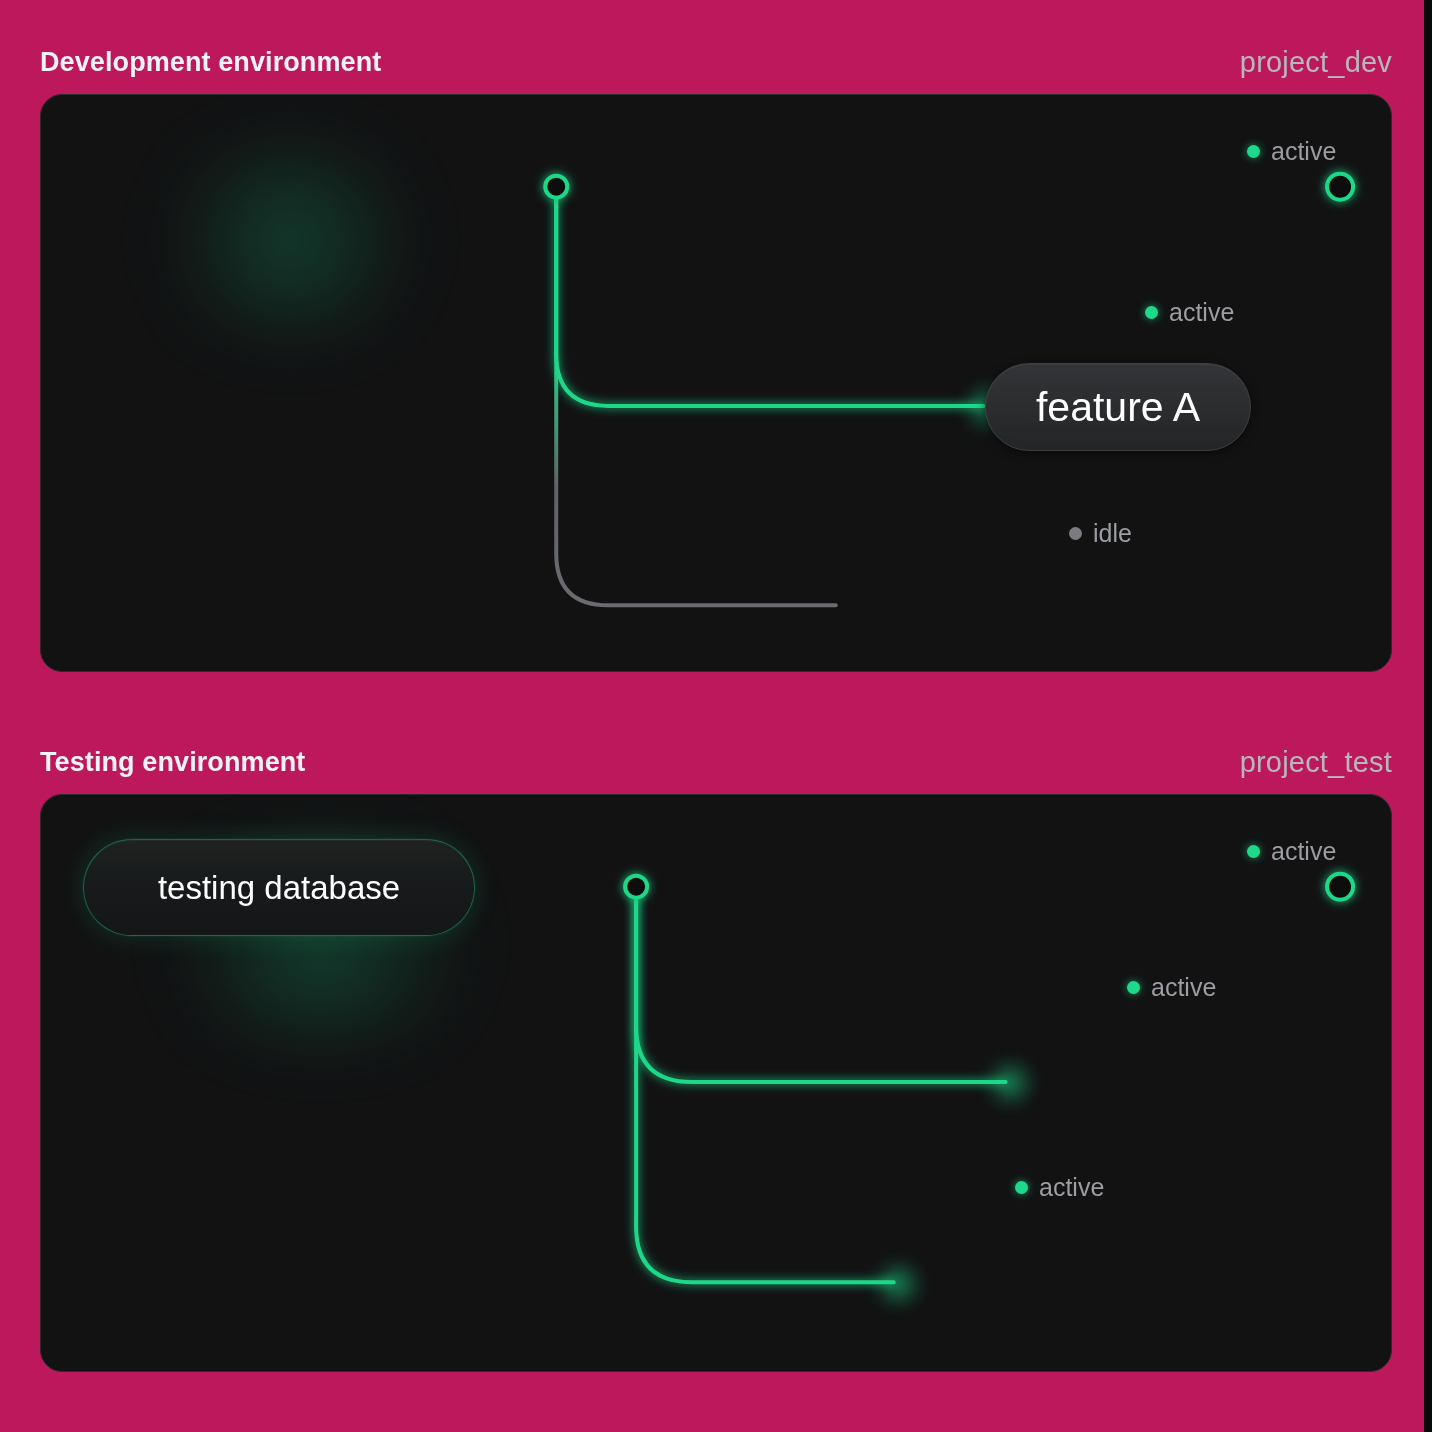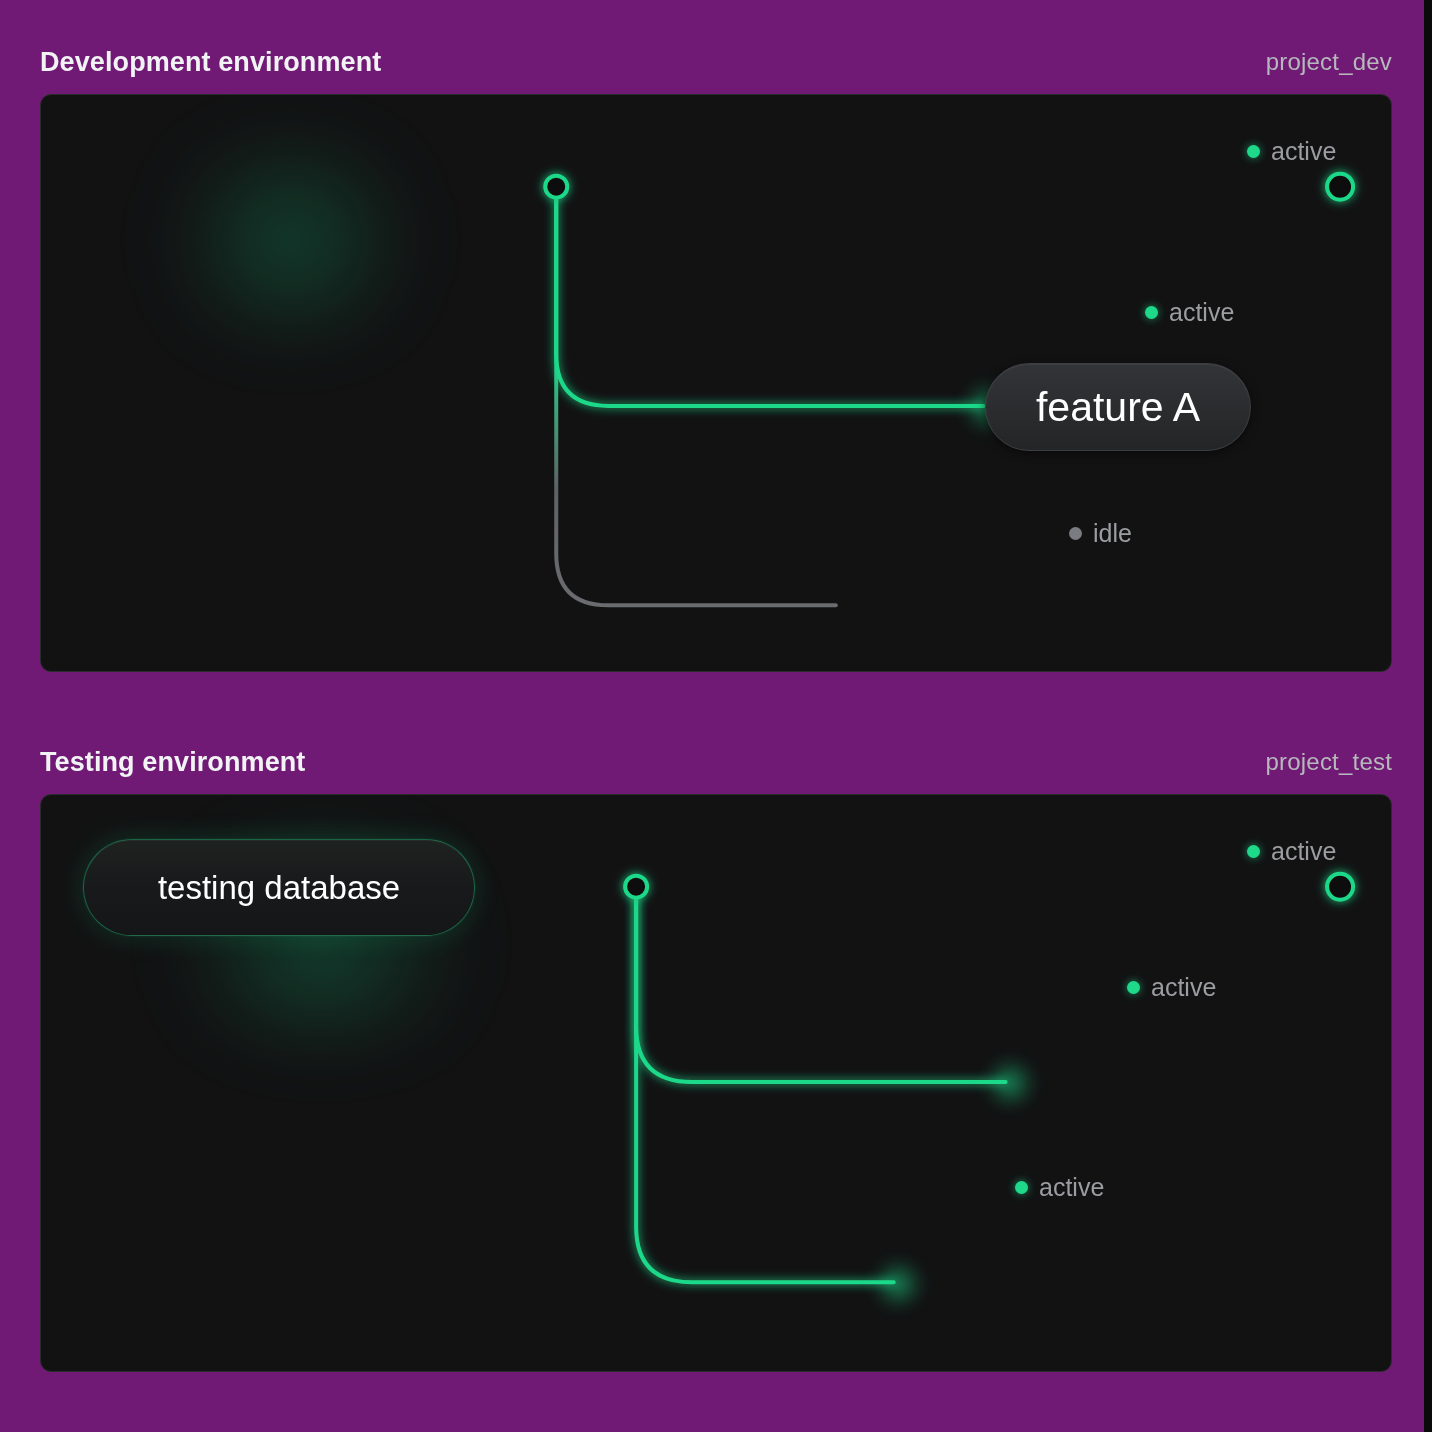--- a/index.html
+++ b/index.html
@@ -9,21 +9,21 @@
     height: 1432px;
     background: #0a0a0b;
     font-family: "Liberation Sans", sans-serif;
     overflow: hidden;
   }
 
   .page {
     position: relative;
     width: 1424px;
     height: 1432px;
-    background: #701a75;
+    background: #be185d;
   }
 
   
   .section { position: absolute; left: 0; width: 1432px; }
 
   .section-head {
     position: relative;
     height: 64px;
     padding: 0 40px;
     display: flex;
@@ -32,33 +32,33 @@
   }
 
   .section-title {
     font-size: 27px;
     font-weight: bold;
     color: #f2f3f4;
     letter-spacing: 0.1px;
   }
 
   .section-project {
-    font-size: 24px;
+    font-size: 29px;
     font-weight: 400;
     color: #b6b8bb;
     letter-spacing: 0.2px;
   }
 
   
   .panel {
     position: relative;
     margin: 0 40px;
     height: 578px;
     border: 1px solid #2a2b2d;
-    border-radius: 11px;
+    border-radius: 22px;
     background: #121213;
     overflow: hidden;
   }
   .panel.testing { height: 578px; }
 
   .panel-canvas {
     position: absolute;
     inset: 0;
   }
 

